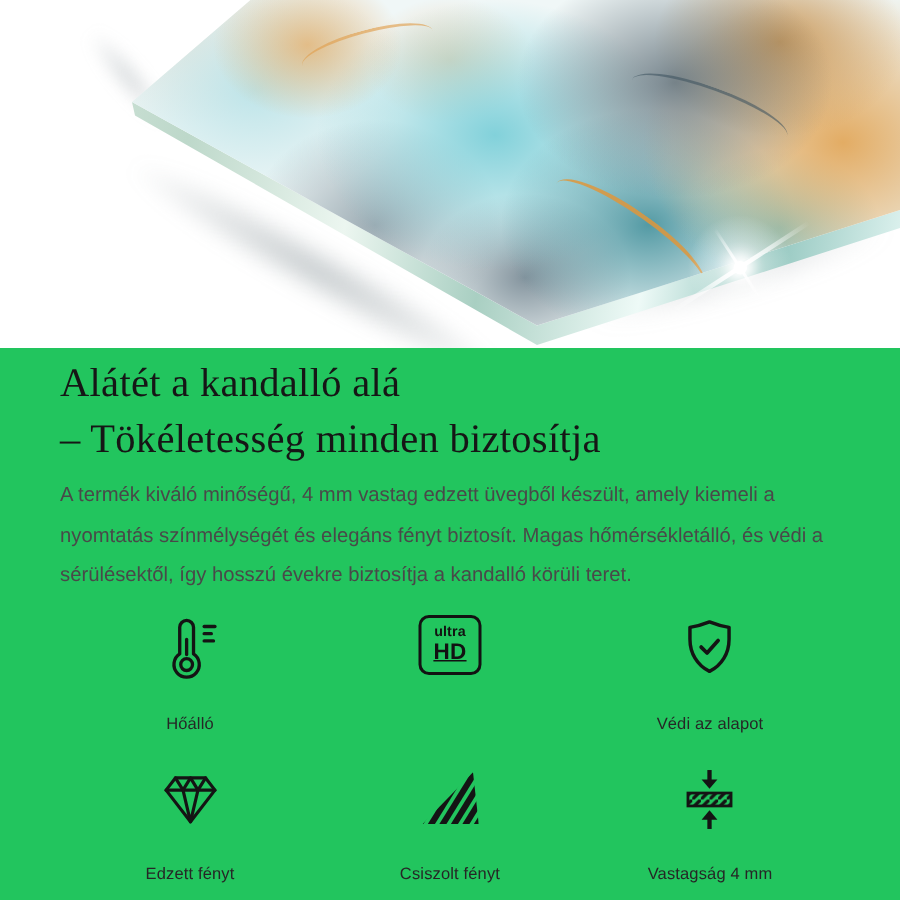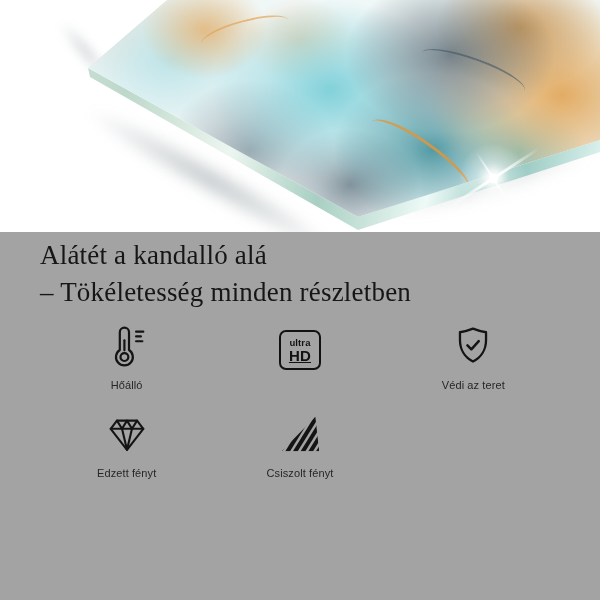--- a/index.html
+++ b/index.html
@@ -1,21 +1,21 @@
 <!DOCTYPE html>
 <html lang="hu"><head>
 <meta charset="utf-8">
 <style>
   html,body{margin:0;padding:0;}
   body{
     width:600px;height:600px;overflow:hidden;background:#ffffff;
     font-family:"Liberation Sans","DejaVu Sans",sans-serif;
     -webkit-font-smoothing:antialiased;
   }
-  .page{position:relative;width:600px;height:600px;background:#a3a3a3;}
+  .page{position:relative;width:600px;height:600px;background:#22c55e;}
 
   
   .hero{position:relative;width:600px;height:232px;overflow:hidden;background:#fff;}
   .shadow{position:absolute;border-radius:50%;pointer-events:none;}
   .shadow-main{left:85px;top:92px;width:290px;height:34px;
     background:radial-gradient(ellipse,rgba(100,114,120,.38),rgba(100,114,120,0) 70%);
     transform-origin:left center;transform:rotate(29.5deg);filter:blur(6px);z-index:1;}
   .shadow-left{left:60px;top:12px;width:80px;height:18px;
     background:radial-gradient(ellipse,rgba(130,142,148,.35),rgba(130,142,148,0) 70%);
     transform-origin:left center;transform:rotate(50deg);filter:blur(5px);z-index:1;}
@@ -59,22 +59,22 @@
 
   
   .title{margin:5px 40px 0;font-family:"Liberation Serif","DejaVu Serif",serif;
     font-weight:400;font-size:27px;line-height:37px;color:#161616;letter-spacing:.2px;}
   .title span{display:block;}
   .desc{margin:6px 40px 0;width:524px;font-size:13.5px;line-height:26.5px;color:#494949;}
 
   
   .features{margin:13px 40px 0;display:grid;grid-template-columns:repeat(3,1fr);row-gap:21px;}
   .feature{display:flex;flex-direction:column;align-items:center;}
-  .icon-box{height:46px;display:flex;align-items:flex-end;justify-content:center;}
-  .feature-label{margin-top:9px;font-size:11px;color:#262626;letter-spacing:.1px;white-space:nowrap;}
+  .icon-box{height:46px;display:flex;justify-content:center;}
+  .feature-label{margin-top:21px;font-size:11px;color:#262626;letter-spacing:.1px;white-space:nowrap;}
   svg.fi{display:block;}
   .uhd{box-sizing:border-box;width:42px;height:40px;border:2.5px solid #121212;border-radius:7px;
     display:flex;flex-direction:column;align-items:center;justify-content:center;color:#121212;}
   .uhd .t1{font-size:9.5px;font-weight:700;line-height:10px;letter-spacing:.1px;}
   .uhd .t2{font-size:15px;font-weight:800;line-height:15px;letter-spacing:.2px;text-decoration:underline;}
 </style>
 </head>
 <body>
 
 <div class="page">
@@ -92,23 +92,24 @@
     <div class="sparkle">
       <div class="sp-glow"></div>
       <div class="sp-arm1"></div>
       <div class="sp-arm2"></div>
       <div class="sp-core"></div>
     </div>
   </div>
 
   <h1 class="title">
     <span>Alátét a kandalló alá</span>
-    <span>– Tökéletesség minden részletben</span>
+    <span>– Tökéletesség minden biztosítja</span>
   </h1>
 
+  <p class="desc">A termék kiváló minőségű, 4 mm vastag edzett üvegből készült, amely kiemeli a nyomtatás színmélységét és elegáns fényt biztosít. Magas hőmérsékletálló, és védi a sérülésektől, így hosszú évekre biztosítja a kandalló körüli teret.</p>
 
   <div class="features">
 
     <div class="feature">
       <div class="icon-box">
         <svg class="fi" width="46" height="46" viewBox="0 0 48 48" fill="none" stroke="#141414" stroke-width="2.3" stroke-linecap="round">
           <path d="M16.5 27.1 L16.5 8.6 A4.8 4.8 0 0 1 26.1 8.6 L26.1 27.1 A8.8 8.8 0 1 1 16.5 27.1 Z" stroke-linejoin="round"></path>
           <line x1="21.3" y1="17" x2="21.3" y2="27.5"></line>
           <circle cx="21.3" cy="34.5" r="4.1"></circle>
           <line x1="33.5" y1="8" x2="41" y2="8"></line>
@@ -128,21 +129,21 @@
       </div>
     </div>
 
     <div class="feature">
       <div class="icon-box">
         <svg class="fi" width="46" height="46" viewBox="0 0 48 48" fill="none" stroke="#141414" stroke-width="2.4" stroke-linecap="round" stroke-linejoin="round">
           <path d="M24 4.8 C28.5 6.6 33.2 7.9 37.6 8.6 V16.8 C37.6 26.4 32.7 34.9 24 39.2 C15.3 34.9 10.4 26.4 10.4 16.8 V8.6 C14.8 7.9 19.5 6.6 24 4.8 Z"></path>
           <path d="M18.2 22.3 L22.3 26.4 L30 17.8" stroke-width="2.6"></path>
         </svg>
       </div>
-      <div class="feature-label">Védi az teret</div>
+      <div class="feature-label">Védi az alapot</div>
     </div>
 
     <div class="feature">
       <div class="icon-box">
         <svg class="fi" width="46" height="46" viewBox="0 0 48 48" fill="none" stroke="#141414" stroke-width="2.2" stroke-linecap="round" stroke-linejoin="round">
           <path d="M13.5 9 H34.5 L41 17.5 L24 39.5 L7 17.5 Z"></path>
           <path d="M7 17.5 H41"></path>
           <path d="M13.5 9 L18.8 17.5 L24 9 L29.2 17.5 L34.5 9"></path>
           <path d="M18.8 17.5 L24 39.5 L29.2 17.5"></path>
         </svg>
@@ -164,15 +165,32 @@
             <line x1="16" y1="46" x2="42" y2="4"></line>
             <line x1="24" y1="46" x2="50" y2="4"></line>
             <line x1="32" y1="46" x2="58" y2="4"></line>
             <line x1="40" y1="46" x2="66" y2="4"></line>
           </g>
         </svg>
       </div>
       <div class="feature-label">Csiszolt fényt</div>
     </div>
 
+    <div class="feature">
+      <div class="icon-box">
+        <svg class="fi" width="46" height="46" viewBox="0 0 48 48">
+          <defs>
+            <pattern id="hatch" width="6" height="6" patternUnits="userSpaceOnUse">
+              <path d="M-1 7 L7 -1" stroke="#141414" stroke-width="2.4"></path>
+            </pattern>
+          </defs>
+          <rect x="9" y="19.5" width="30" height="9" fill="url(#hatch)" stroke="#141414" stroke-width="1.9"></rect>
+          <line x1="24" y1="3.5" x2="24" y2="10.5" stroke="#141414" stroke-width="3"></line>
+          <polygon points="18.5,10 29.5,10 24,16.5" fill="#141414"></polygon>
+          <line x1="24" y1="44.5" x2="24" y2="37.5" stroke="#141414" stroke-width="3"></line>
+          <polygon points="18.5,38 29.5,38 24,31.5" fill="#141414"></polygon>
+        </svg>
+      </div>
+      <div class="feature-label">Vastagság 4 mm</div>
+    </div>
 
   </div>
 </div>
 
 </body></html>

